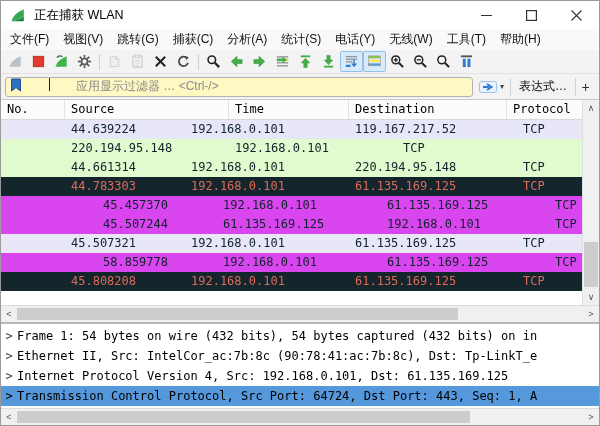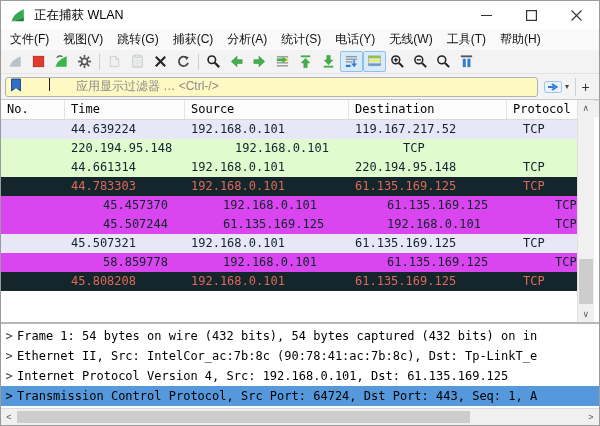--- a/index.html
+++ b/index.html
@@ -30,21 +30,21 @@
   .filterbar { height:26px; background:#f3f3f3; display:flex; align-items:center; padding:2px 4px; flex:0 0 auto; border-bottom:1px solid #c9c9c9; }
   .filter-input { flex:1; height:20px; background:#fef9c3; border:1px solid #b2b2b2; border-radius:3px; display:flex; align-items:flex-start; padding:0 4px; overflow:hidden;gap:23px; }
   .caret { width:1px; height:13px; background:#222; margin:0 3px 0 4px; }
   .placeholder { color:#8a8a8a; white-space:nowrap; }
   .apply-btn { display:flex; align-items:center; margin:0 4px; padding:1px 2px; }
   .apply-caret { font-size:8px; color:#444; margin-left:3px; }
   .expr-btn { padding:0 8px; color:#111; white-space:nowrap; border-left:1px solid #d0d0d0; height:18px; display:flex; align-items:center; }
   .plus-btn { width:20px; text-align:center; color:#333; font-size:14px; border-left:1px solid #d0d0d0; height:18px; display:flex; align-items:center; justify-content:center; }
 
   
-  .packet-area { flex:1 1 auto; display:flex; background:#fff; min-height:0; }
+  .packet-area { flex:1 1 auto; display:flex; flex-direction:column; background:#fff; min-height:0; }
   .packet-body { flex:1 1 auto; display:flex; min-height:0; }
   .packet-cols { flex:1 1 auto; display:flex; flex-direction:column; overflow:hidden; font-family:"DejaVu Sans Mono","Liberation Mono",monospace; }
   .plist-header { height:20px; display:flex; background:#fcfcfc; border-bottom:1px solid #d9d9d9; font-size:12px; color:#000; flex:0 0 auto; }
   .plist-header .hc { border-right:1px solid #e3e3e3; padding:2px 0 0 6px; white-space:nowrap; overflow:hidden; }
   .prow { height:19px; display:flex; font-size:12px; line-height:19px; flex:0 0 auto; white-space:nowrap; }
   .c { overflow:hidden; white-space:nowrap; }
   .col-no   { width:64px;  flex:0 0 auto; }
   .col-time { width:120px; flex:0 0 auto; }
   .col-src  { width:164px; flex:0 0 auto; }
   .col-dst  { width:158px; flex:0 0 auto; }
@@ -281,30 +281,31 @@
       <span class="caret"></span>
       <span class="placeholder">应用显示过滤器 … &lt;Ctrl-/&gt;</span>
     </div>
     <span class="apply-btn">
       <svg width="18" height="12" viewBox="0 0 18 12">
           <rect x="0.5" y="0.5" width="17" height="11" rx="2" fill="#eaf3fc" stroke="#9cc3e8"></rect>
           <path d="M4 6 H10 M8 3 L12.5 6 L8 9" stroke="#2f7cd0" stroke-width="2" fill="none"></path>
         </svg>
       <span class="apply-caret">▾</span>
     </span>
+    <span class="expr-btn">表达式…</span>
     <span class="plus-btn">+</span>
   </div>
 
   <div class="packet-area">
     <div class="packet-body">
       <div class="packet-cols">
         <div class="plist-header">
           <span class="hc col-no">No.</span>
+          <span class="hc col-src">Source</span>
           <span class="hc col-time">Time</span>
-          <span class="hc col-src">Source</span>
           <span class="hc col-dst">Destination</span>
           <span class="hc col-pro" style="border-right:none;">Protocol</span>
         </div>
 
         <div class="prow" data-style="lavender">
           <span class="c col-no">209</span>
           <span class="c col-time">44.639224</span>
           <span class="c col-src">192.168.0.101</span>
           <span class="c col-dst">119.167.217.52</span>
           <span class="c col-pro">TCP</span>

